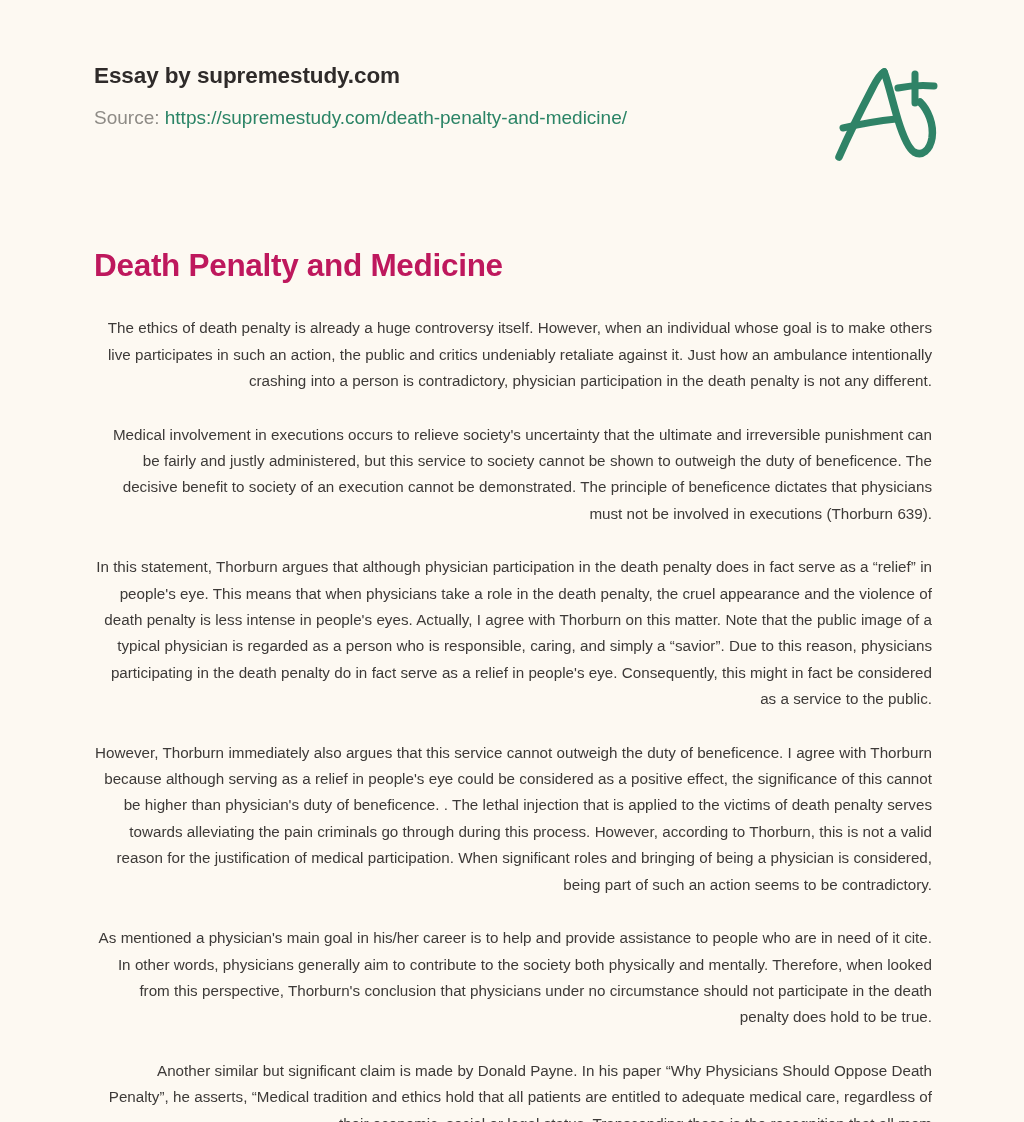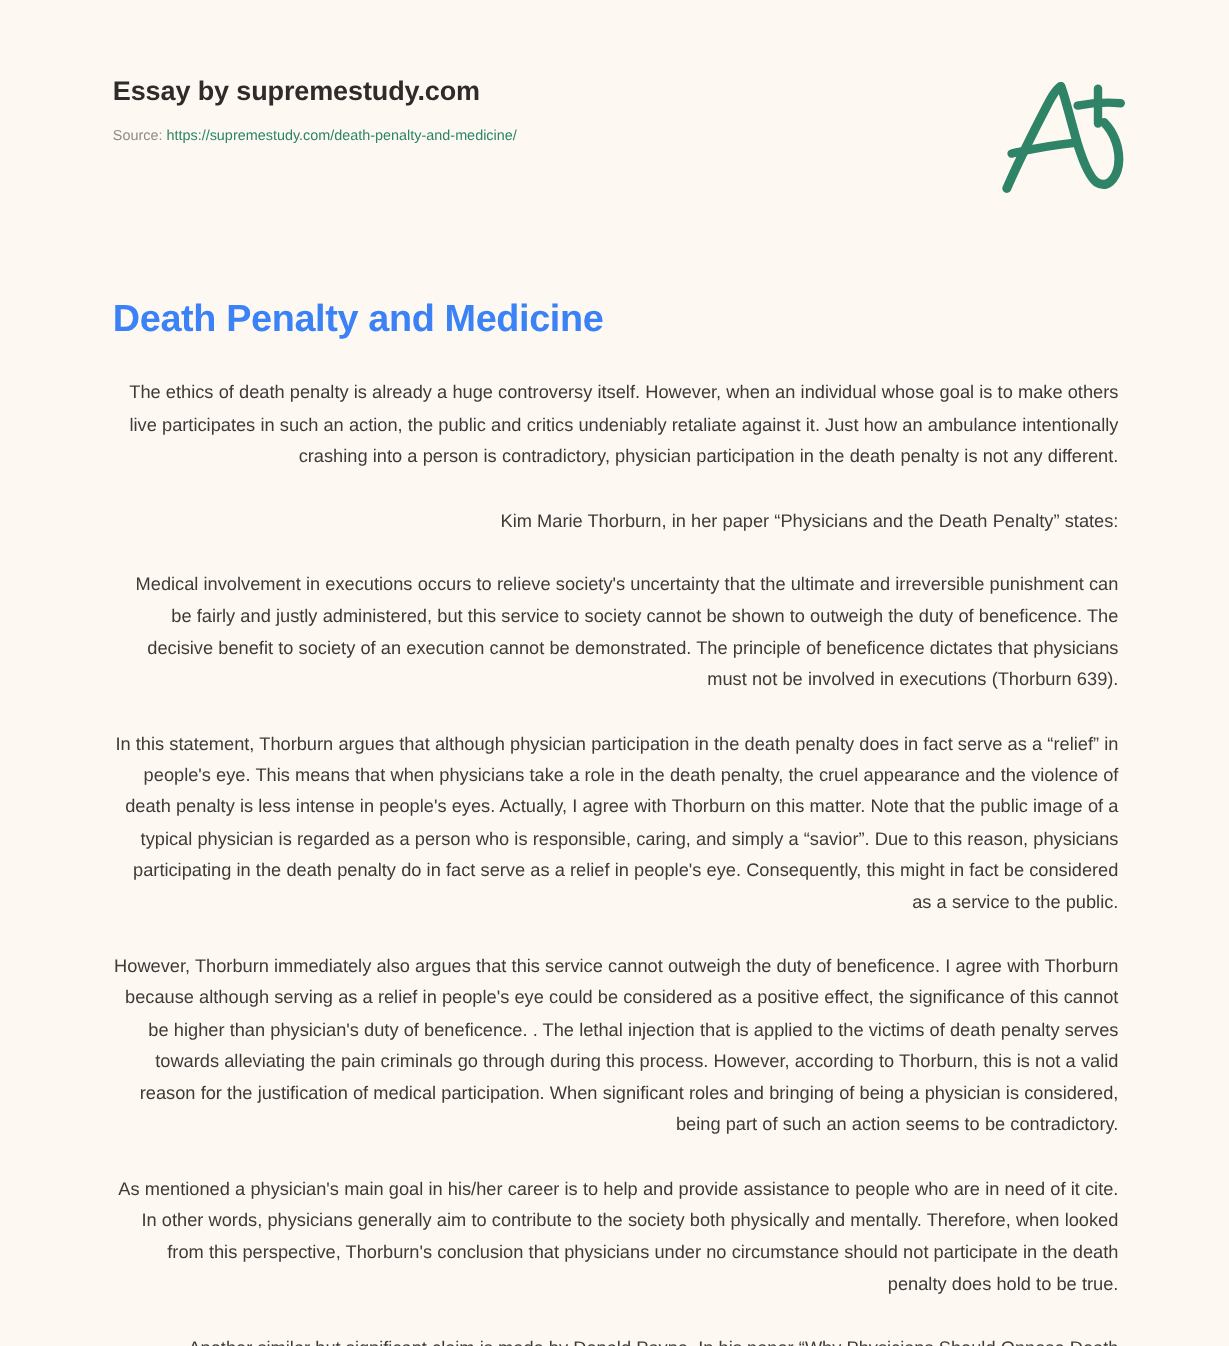--- a/index.html
+++ b/index.html
@@ -35,21 +35,21 @@
     font-size: 22.5px;
     font-weight: bold;
     color: #2f2b2a;
     letter-spacing: -0.1px;
     line-height: 1.2;
     margin: 0;
     white-space: nowrap;
   }
   .source-line {
     margin-top: 17px;
-    font-size: 12px;
+    font-size: 19px;
     line-height: 1.3;
     color: #8e8b86;
     white-space: nowrap;
   }
   .source-label {
     color: #8e8b86;
   }
   .source-url {
     color: #2b8466;
     text-decoration: none;
@@ -72,21 +72,21 @@
   
   .article {
     position: absolute;
     left: 94px;
     top: 246px;
     width: 838px;
   }
   .article-title {
     font-size: 31.5px;
     font-weight: bold;
-    color: #3b82f6;
+    color: #be185d;
     letter-spacing: -0.3px;
     line-height: 1.25;
     margin: 0 0 30px 0;
   }
   .para {
     font-size: 15.2px;
     line-height: 26.4px;
     color: #3d3a38;
     margin: 0 0 27px 0;
     text-align: right;
@@ -124,21 +124,20 @@
 
         <path d="M68 26 C 78 24, 92 23, 104 24" stroke-width="7"></path>
       </g>
     </svg>
   </div>
 
   <div class="article">
     <h1 class="article-title">Death Penalty and Medicine</h1>
 
     <p class="para">The ethics of death penalty is already a huge controversy itself. However, when an individual whose goal is to make others live participates in such an action, the public and critics undeniably retaliate against it. Just how an ambulance intentionally crashing into a person is contradictory, physician participation in the death penalty is not any different.</p>
-    <p class="para">Kim Marie Thorburn, in her paper “Physicians and the Death Penalty” states:</p>
     <p class="para">Medical involvement in executions occurs to relieve society's uncertainty that the ultimate and irreversible punishment can be fairly and justly administered, but this service to society cannot be shown to outweigh the duty of beneficence. The decisive benefit to society of an execution cannot be demonstrated. The principle of beneficence dictates that physicians must not be involved in executions (Thorburn 639).</p>
     <p class="para">In this statement, Thorburn argues that although physician participation in the death penalty does in fact serve as a “relief” in people's eye. This means that when physicians take a role in the death penalty, the cruel appearance and the violence of death penalty is less intense in people's eyes. Actually, I agree with Thorburn on this matter. Note that the public image of a typical physician is regarded as a person who is responsible, caring, and simply a “savior”. Due to this reason, physicians participating in the death penalty do in fact serve as a relief in people's eye. Consequently, this might in fact be considered as a service to the public.</p>
     <p class="para">However, Thorburn immediately also argues that this service cannot outweigh the duty of beneficence. I agree with Thorburn because although serving as a relief in people's eye could be considered as a positive effect, the significance of this cannot be higher than physician's duty of beneficence. . The lethal injection that is applied to the victims of death penalty serves towards alleviating the pain criminals go through during this process. However, according to Thorburn, this is not a valid reason for the justification of medical participation. When significant roles and bringing of being a physician is considered, being part of such an action seems to be contradictory.</p>
     <p class="para">As mentioned a physician's main goal in his/her career is to help and provide assistance to people who are in need of it cite. In other words, physicians generally aim to contribute to the society both physically and mentally. Therefore, when looked from this perspective, Thorburn's conclusion that physicians under no circumstance should not participate in the death penalty does hold to be true.</p>
     <p class="para">Another similar but significant claim is made by Donald Payne. In his paper “Why Physicians Should Oppose Death Penalty”, he asserts, “Medical tradition and ethics hold that all patients are entitled to adequate medical care, regardless of their economic, social or legal status. Transcending these is the recognition that all mem</p>
   </div>
 
 </div>
 
 </body></html>

